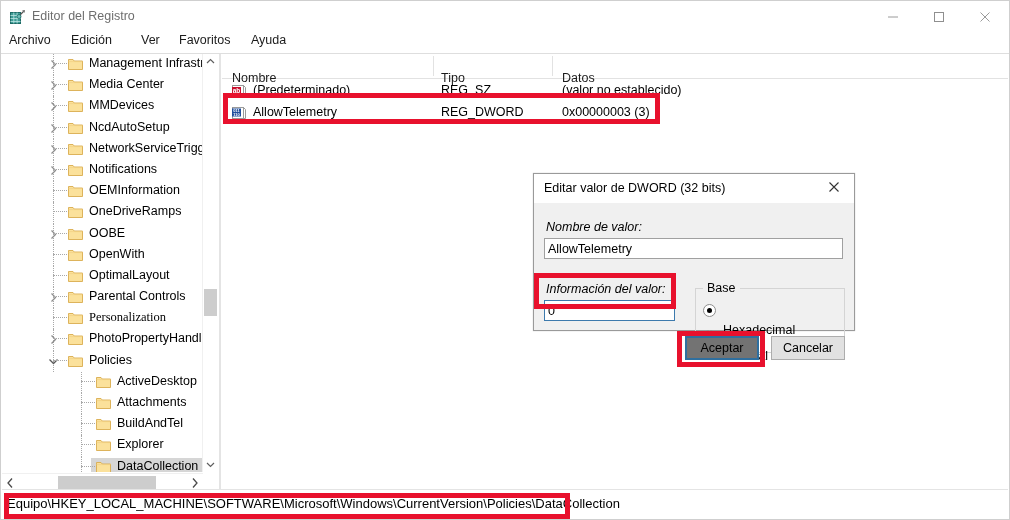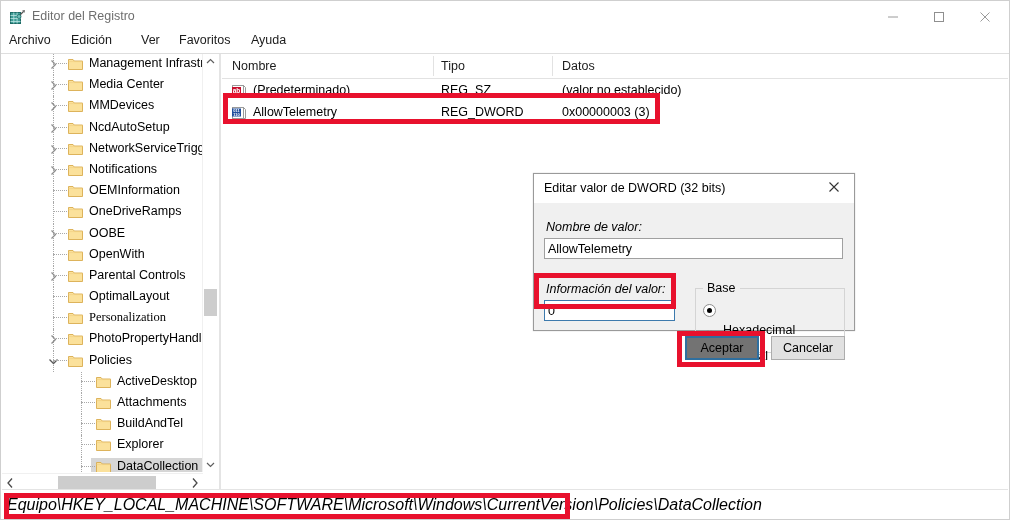--- a/index.html
+++ b/index.html
@@ -196,21 +196,21 @@
   }
   #list-header {
     position: absolute;
     left: 0; top: 0;
     width: 100%; height: 24px;
     background: #ffffff;
     border-bottom: 1px solid #e2e2e2;
   }
   .col-head {
     position: absolute;
-    top: 5px;
+    top: 17px;
     font-size: 12.5px;
     color: #1b1b1b;
     white-space: nowrap;
     cursor: default;
   }
   .col-div {
     position: absolute;
     top: 2px;
     width: 1px; height: 20px;
     background: #e2e2e2;
@@ -249,24 +249,23 @@
   #status-bar {
     position: absolute;
     left: 1px; bottom: 1px;
     right: 1px; height: 28px;
     background: #ffffff;
     border-top: 1px solid #e4e4e4;
   }
   #status-text {
     position: absolute;
     left: 5px; top: 6px;
-    font-size: 16px;
+    font-size: 13px;
     color: #000;
     white-space: nowrap;
-    font-style: italic;
   }
 
   
   .redbox {
     position: absolute;
     border: 5px solid #e8112d;
     box-sizing: border-box;
     pointer-events: none;
   }
   #redbox-row     { left: 222px; top: 92px;  width: 437px; height: 31px; }
@@ -567,38 +566,38 @@
           <div class="vline" style="left: 51px;"></div>
           <div class="dots" style="left: 51px; width: 14px;"></div>
           <span class="folder" style="left: 66px;"><svg width="16" height="14" viewBox="0 0 16 14">
               <path d="M0.5 2.5 L5 2.5 L6.3 4 L14.5 4 L14.5 12.5 L0.5 12.5 Z" fill="#fbe19b" stroke="#d9ac4e" stroke-width="0.9"></path>
               <path d="M0.5 4.6 L14.5 4.6" stroke="#f0d083" stroke-width="0.7"></path>
             </svg></span>
           <span class="tree-label" style="left: 87px;">OpenWith</span>
         </div>
         <div class="tree-row">
           <div class="vline" style="left: 51px;"></div>
+          <div class="dots" style="left: 51px; width: 14px;"></div>
+          <span class="folder" style="left: 66px;"><svg width="16" height="14" viewBox="0 0 16 14">
+              <path d="M0.5 2.5 L5 2.5 L6.3 4 L14.5 4 L14.5 12.5 L0.5 12.5 Z" fill="#fbe19b" stroke="#d9ac4e" stroke-width="0.9"></path>
+              <path d="M0.5 4.6 L14.5 4.6" stroke="#f0d083" stroke-width="0.7"></path>
+            </svg></span>
+          <span class="tree-label" style="left: 87px;">OptimalLayout</span>
+        </div>
+        <div class="tree-row">
+          <div class="vline" style="left: 51px;"></div>
           <span class="twisty" style="left: 46px;"><svg width="11" height="11" viewBox="0 0 11 11">
               <path d="M3.5 1.5 L7.5 5.5 L3.5 9.5" fill="none" stroke="#8d8d8d" stroke-width="1.3"></path>
             </svg></span>
           <div class="dots" style="left: 51px; width: 14px;"></div>
           <span class="folder" style="left: 66px;"><svg width="16" height="14" viewBox="0 0 16 14">
               <path d="M0.5 2.5 L5 2.5 L6.3 4 L14.5 4 L14.5 12.5 L0.5 12.5 Z" fill="#fbe19b" stroke="#d9ac4e" stroke-width="0.9"></path>
               <path d="M0.5 4.6 L14.5 4.6" stroke="#f0d083" stroke-width="0.7"></path>
             </svg></span>
           <span class="tree-label" style="left: 87px;">Parental Controls</span>
-        </div>
-        <div class="tree-row">
-          <div class="vline" style="left: 51px;"></div>
-          <div class="dots" style="left: 51px; width: 14px;"></div>
-          <span class="folder" style="left: 66px;"><svg width="16" height="14" viewBox="0 0 16 14">
-              <path d="M0.5 2.5 L5 2.5 L6.3 4 L14.5 4 L14.5 12.5 L0.5 12.5 Z" fill="#fbe19b" stroke="#d9ac4e" stroke-width="0.9"></path>
-              <path d="M0.5 4.6 L14.5 4.6" stroke="#f0d083" stroke-width="0.7"></path>
-            </svg></span>
-          <span class="tree-label" style="left: 87px;">OptimalLayout</span>
         </div>
         <div class="tree-row">
           <div class="vline" style="left: 51px;"></div>
           <div class="dots" style="left: 51px; width: 14px;"></div>
           <span class="folder" style="left: 66px;"><svg width="16" height="14" viewBox="0 0 16 14">
               <path d="M0.5 2.5 L5 2.5 L6.3 4 L14.5 4 L14.5 12.5 L0.5 12.5 Z" fill="#fbe19b" stroke="#d9ac4e" stroke-width="0.9"></path>
               <path d="M0.5 4.6 L14.5 4.6" stroke="#f0d083" stroke-width="0.7"></path>
             </svg></span>
           <span class="tree-label" style="left: 87px; font-family: Liberation Serif, serif;">Personalization</span>
         </div>

